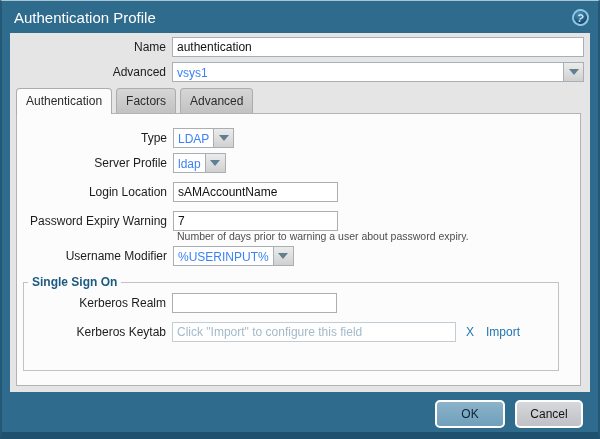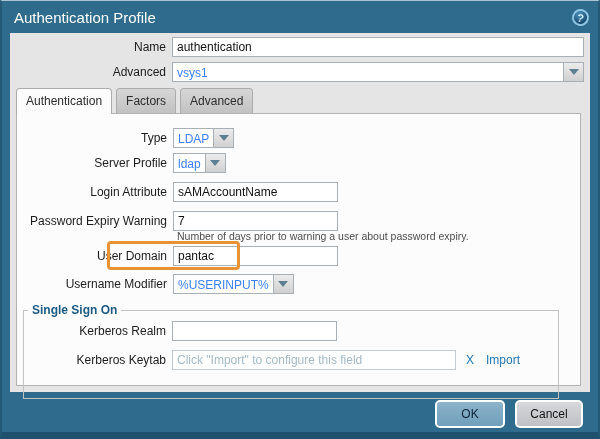--- a/index.html
+++ b/index.html
@@ -175,35 +175,30 @@
         <label>Server Profile</label>
         <div class="dropdown">
           <span class="dd-value">ldap</span>
           <span class="dd-btn">
               <i class="dd-arrow"></i>
             </span>
         </div>
       </div>
 
       <div class="row">
-        <label>Login Attribute</label>
+        <label>Login Location</label>
         <input class="txt" type="text" value="sAMAccountName" style="">
       </div>
 
       <div class="row tight">
         <label>Password Expiry Warning</label>
         <input class="txt" type="text" value="7" style="">
       </div>
       <div class="hint">Number of days prior to warning a user about password expiry.</div>
 
-      <div class="row annotated">
-        <label>User Domain</label>
-        <input class="txt" type="text" value="pantac" style="">
-        <div class="annotation-box"></div>
-      </div>
 
       <div class="row">
         <label>Username Modifier</label>
         <div class="dropdown">
           <span class="dd-value">%USERINPUT%</span>
           <span class="dd-btn">
               <i class="dd-arrow"></i>
             </span>
         </div>
       </div>

